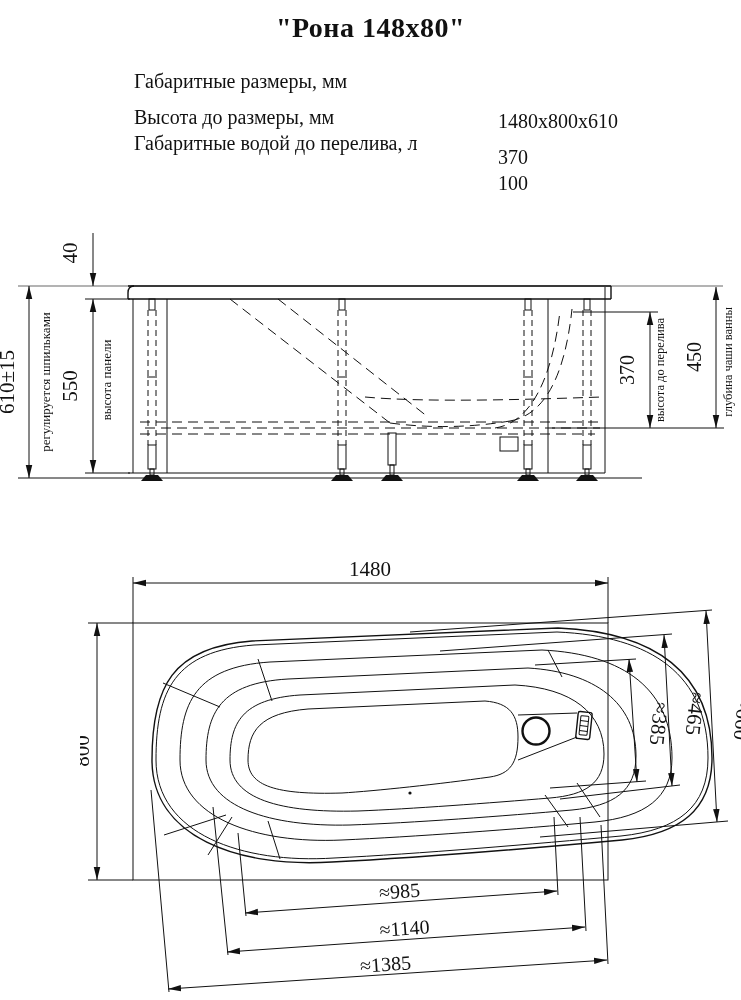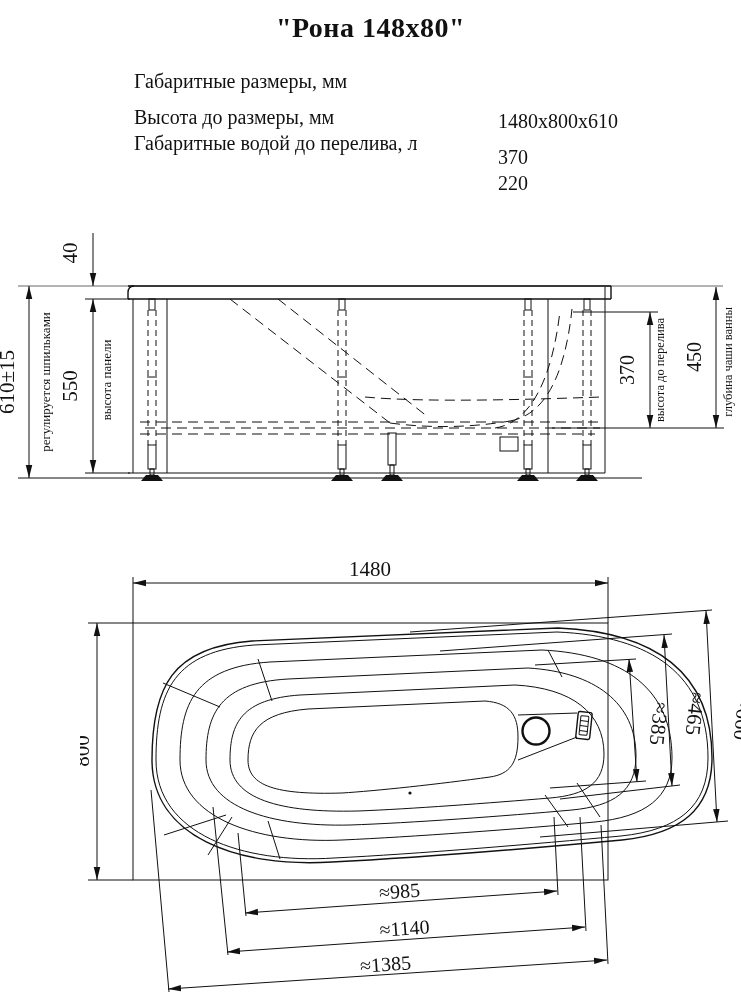--- a/index.html
+++ b/index.html
@@ -34,21 +34,21 @@
   <div class="spec-row" style="top:2px">
     <span>Габаритные размеры, мм</span>
     <span class="val">1480x800x610</span>
   </div>
   <div class="spec-row" style="top:38px">
     <span>Высота до размеры, мм</span>
     <span class="val">370</span>
   </div>
   <div class="spec-row" style="top:64px">
     <span>Габаритные водой до перелива, л</span>
-    <span class="val">220</span>
+    <span class="val">100</span>
   </div>
 </div>
 
 <svg style="left:0;top:225px" width="741" height="272" viewBox="0 0 741 272">
   <defs>
     <marker id="ar1" viewBox="0 0 12 8" refX="12" refY="4" markerWidth="13" markerHeight="9" markerUnits="userSpaceOnUse" orient="auto-start-reverse">
       <path d="M0,1 L12,4 L0,7 Z" fill="#111"></path>
     </marker>
   </defs>
 

